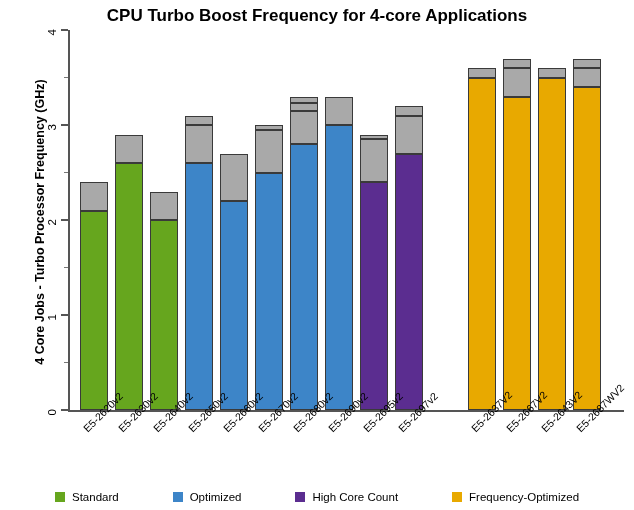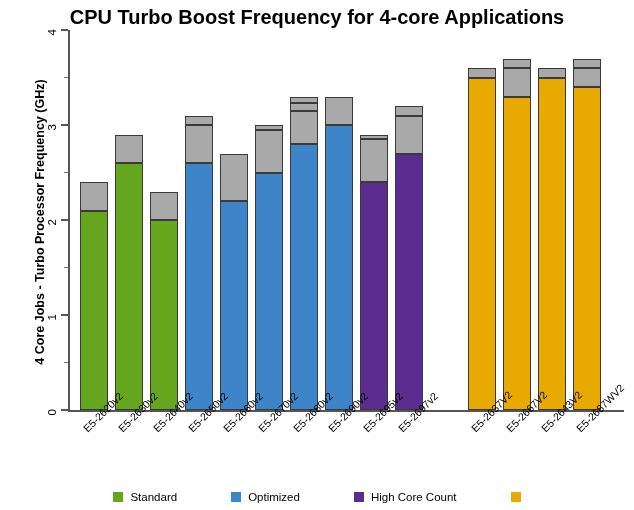--- a/index.html
+++ b/index.html
@@ -15,21 +15,21 @@
   #chart-root {
     position: absolute;
     left: 0; top: 0;
     width: 634px; height: 510px;
   }
   .chart-title {
     position: absolute;
     left: 0; top: 6px;
     width: 634px;
     text-align: center;
-    font-size: 20px;
+    font-size: 17px;
     font-weight: bold;
     color: #000;
   }
   .y-axis-label {
     position: absolute;
     left: -160px;
     top: 215px;
     width: 400px;
     text-align: center;
     font-size: 12.5px;
@@ -228,20 +228,21 @@
       <div class="legend-item">
         <span class="legend-swatch" style="background: rgb(61, 133, 200);"></span>
         <span class="legend-text">Optimized</span>
       </div>
       <div class="legend-item">
         <span class="legend-swatch" style="background: rgb(91, 45, 144);"></span>
         <span class="legend-text">High Core Count</span>
       </div>
       <div class="legend-item">
         <span class="legend-swatch" style="background: rgb(232, 169, 0);"></span>
+        <span class="legend-text">Frequency-Optimized</span>
       </div>
     </div>
 
 <div class="xtick-label" style="left: 85px; top: 424px;">E5-2620v2</div>
     <div class="xtick-label" style="left: 120px; top: 424px;">E5-2630v2</div>
     <div class="xtick-label" style="left: 155px; top: 424px;">E5-2640v2</div>
     <div class="xtick-label" style="left: 190px; top: 424px;">E5-2650v2</div>
     <div class="xtick-label" style="left: 225px; top: 424px;">E5-2660v2</div>
     <div class="xtick-label" style="left: 260px; top: 424px;">E5-2670v2</div>
     <div class="xtick-label" style="left: 295px; top: 424px;">E5-2680v2</div>

